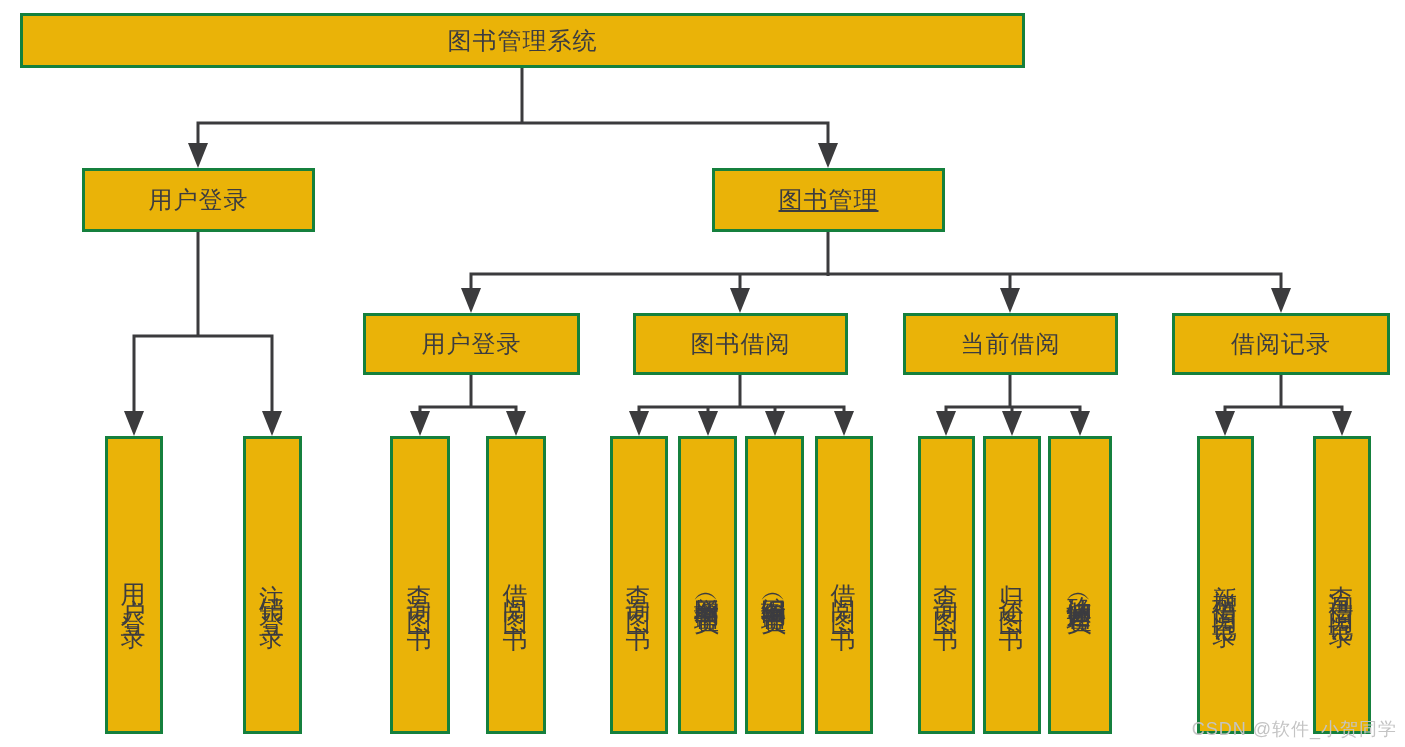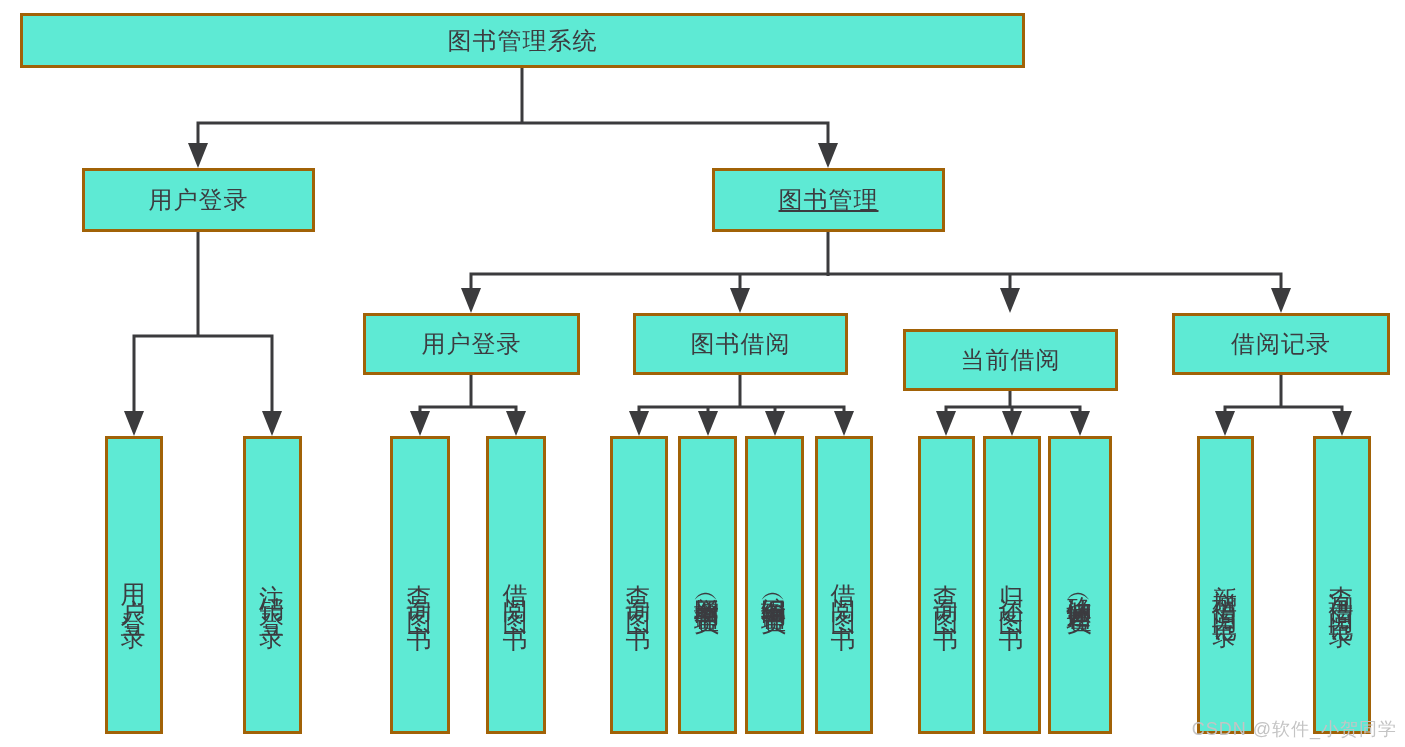--- a/index.html
+++ b/index.html
@@ -12,22 +12,22 @@
     overflow: hidden;
   }
   svg.connectors {
     position: absolute;
     left: 0; top: 0;
     width: 1405px; height: 747px;
   }
   .node {
     position: absolute;
     box-sizing: border-box;
-    border: 3px solid #a16207;
-    background: #5eead4;
+    border: 3px solid #15803d;
+    background: #eab308;
     display: flex;
     align-items: center;
     justify-content: center;
     color: #3c3c40;
     text-align: left;
     white-space: nowrap;
   }
   .h  { font-size: 24px; letter-spacing: 1px; }
   .vert {
     writing-mode: vertical-rl;
@@ -38,21 +38,21 @@
   }
   .sp4 { letter-spacing: 14px; padding-top: 14px; }
   .sp6 { letter-spacing: 8px;  padding-top: 8px; }
   .sp9 { letter-spacing: 2px;  padding-top: 2px; }
 
   .n-root           { left: 20px;   top: 13px;  width: 1005px; height: 55px; }
   .n-user-login     { left: 82px;   top: 168px; width: 233px;  height: 64px; }
   .n-book-mgmt      { left: 712px;  top: 168px; width: 233px;  height: 64px; text-decoration: underline; }
   .n-new-book-rec   { left: 363px;  top: 313px; width: 217px;  height: 62px; }
   .n-book-borrow    { left: 633px;  top: 313px; width: 215px;  height: 62px; }
-  .n-current-borrow { left: 903px;  top: 329px; width: 215px;  height: 62px; }
+  .n-current-borrow { left: 903px;  top: 313px; width: 215px;  height: 62px; }
   .n-borrow-records { left: 1172px; top: 313px; width: 218px;  height: 62px; }
 
   .n-login-leaf  { left: 105px;  width: 58px; }
   .n-logout-leaf { left: 243px;  width: 59px; }
   .n-nbr-query   { left: 390px;  width: 60px; }
   .n-nbr-borrow  { left: 486px;  width: 60px; }
   .n-bb-query    { left: 610px;  width: 58px; }
   .n-bb-add      { left: 678px;  width: 59px; }
   .n-bb-edit     { left: 745px;  width: 59px; }
   .n-bb-borrow   { left: 815px;  width: 58px; }

